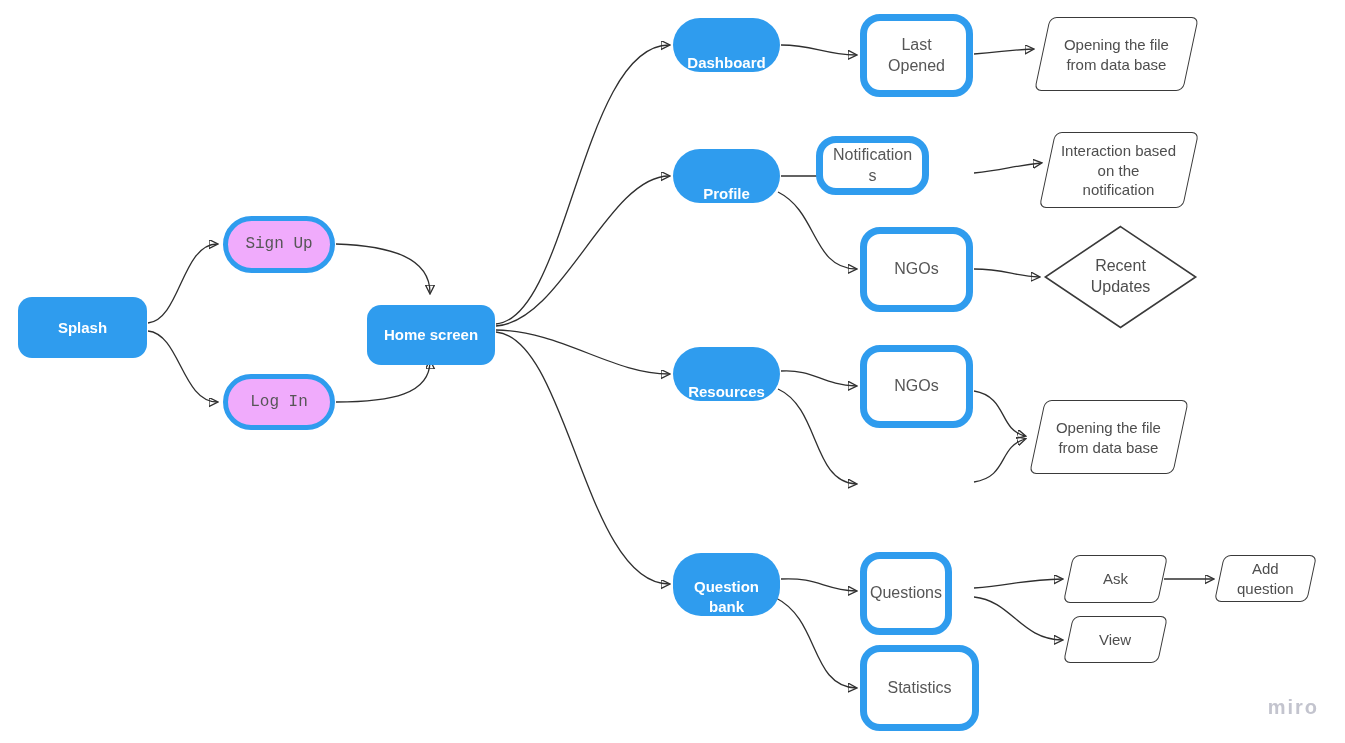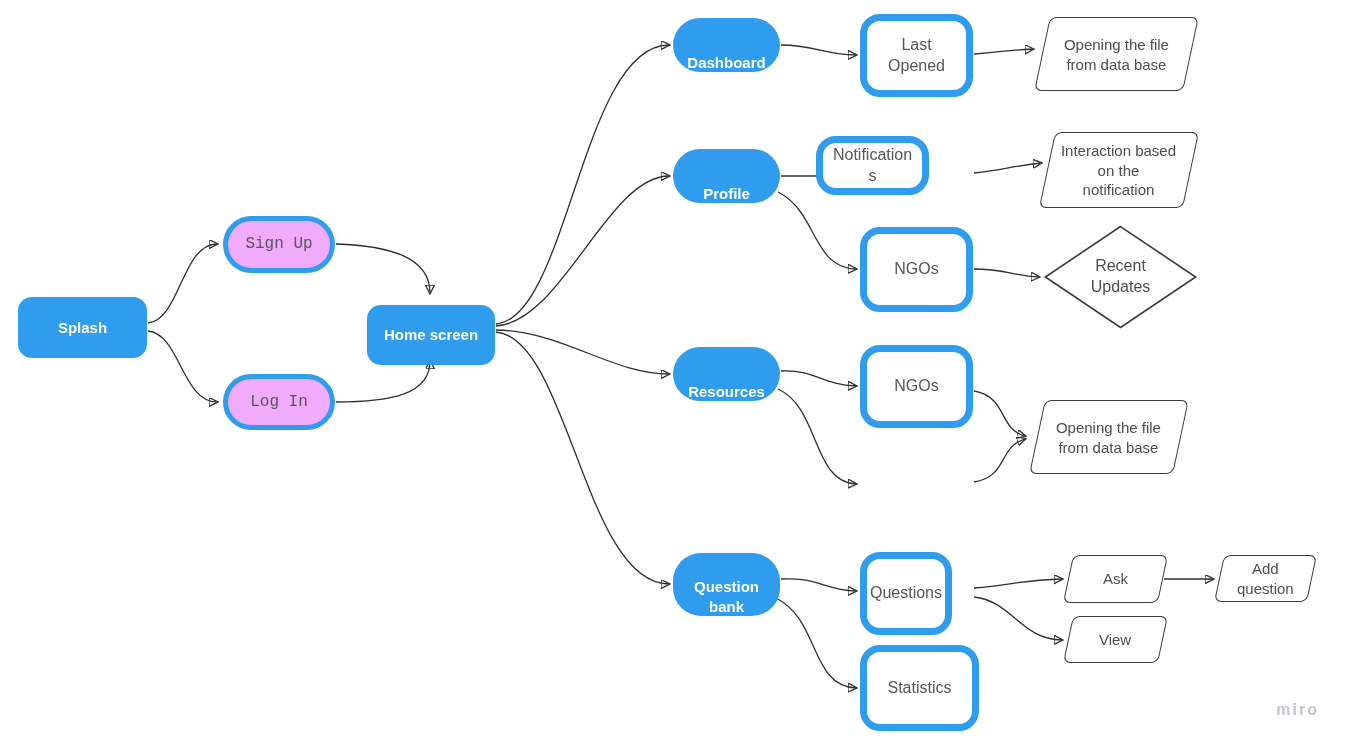--- a/index.html
+++ b/index.html
@@ -35,21 +35,21 @@
     background:#ffffff;border:1.6px solid #3a3a3a;border-radius:7px;
     transform:skewX(-12deg);color:#4e4e4e;font-size:15px;
   }
   .para .label{transform:skewX(12deg);}
   .diamond{color:#4e4e4e;font-size:16px;background:transparent;}
   .diamond svg{position:absolute;left:0;top:0;width:100%;height:100%;z-index:1;}
   .diamond polygon{fill:#ffffff;stroke:#3a3a3a;stroke-width:1.6px;vector-effect:non-scaling-stroke;}
   .tight{max-width:86px;overflow-wrap:anywhere;}
   .watermark{
     position:absolute;right:26px;bottom:24px;z-index:3;
-    font-size:16px;font-weight:bold;letter-spacing:2px;color:#c3c4ce;
+    font-size:20px;font-weight:bold;letter-spacing:2px;color:#c3c4ce;
   }
 </style>
 </head>
 <body>
 
 <div id="canvas">
 
   <svg id="edges" width="1345" height="743" viewBox="0 0 1345 743">
     <defs>
       <marker id="arw" markerUnits="userSpaceOnUse" markerWidth="10" markerHeight="10" refX="8" refY="4.5" orient="auto">

